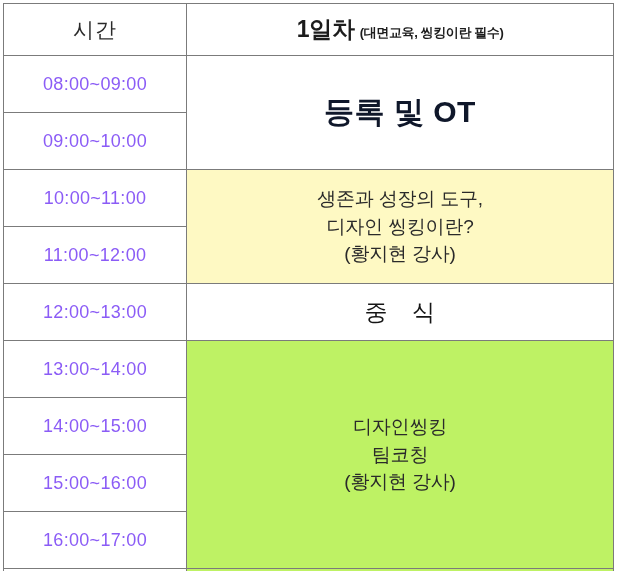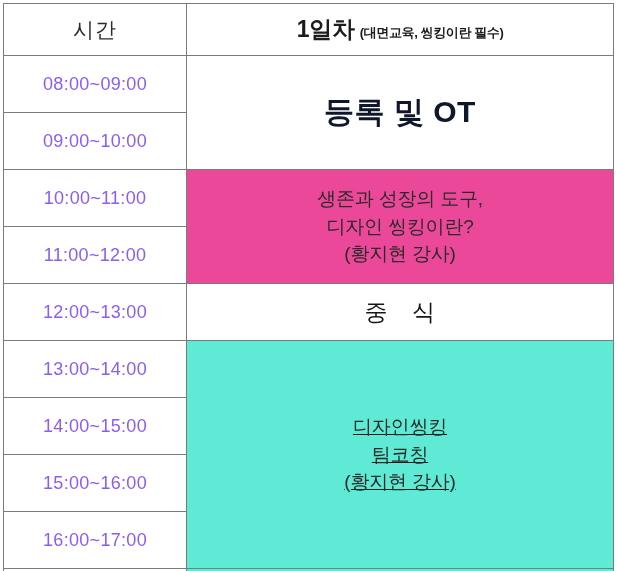--- a/index.html
+++ b/index.html
@@ -82,25 +82,24 @@
 
   
   .cell-ot {
     font-size: 30px;
     font-weight: bold;
     color: #0f172a;
     letter-spacing: 0.5px;
   }
 
   .cell-purple {
-    background-color: #ec4899;
+    background-color: #fef9c3;
   }
   .cell-green {
-    background-color: #5eead4;
-    text-decoration: underline;
+    background-color: #bef264;
   }
 
   .block-lines {
     line-height: 1.45;
     font-size: 19px;
     color: #2a2a2a;
   }
   .block-lines .ln { display: block; letter-spacing: -0.2px; }
 
   .cell-lunch {

